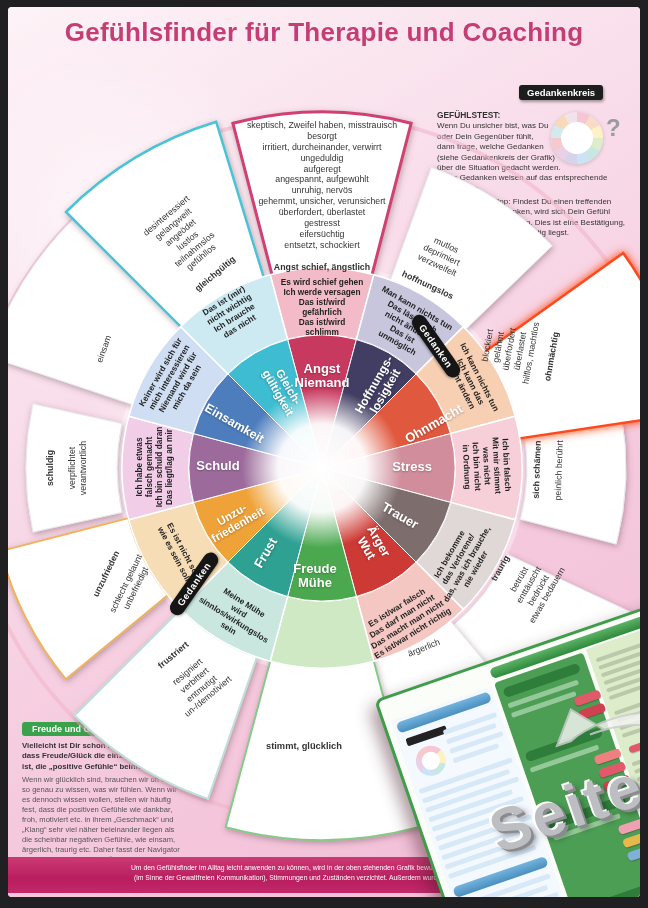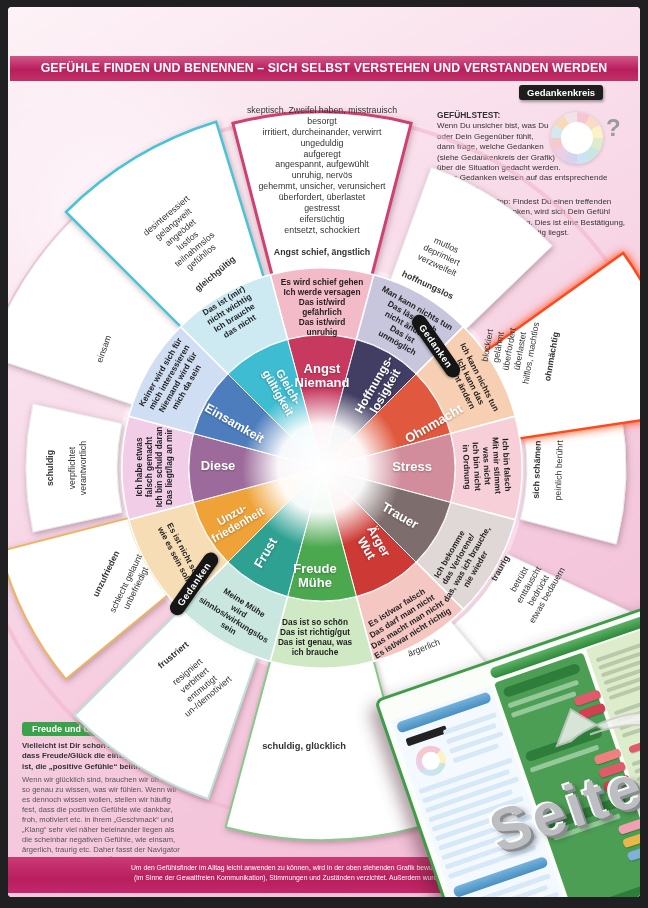--- a/index.html
+++ b/index.html
@@ -80,21 +80,21 @@
   .s2 svg.arrow{position:absolute;left:120px;top:40px;z-index:2;opacity:.9;}
   svg#wheel-svg{position:absolute;left:0;top:0;z-index:2;}
 </style>
 </head>
 <body>
 
 <div class="poster">
 <div class="stage">
   <div class="bg"></div>
 
-  <div class="banner">GEFÜHLE FINDEN UND BENENNEN – SICH SELBST VERSTEHEN UND VERSTANDEN WERDEN</div>
+  <div class="title">Gefühlsfinder für Therapie und Coaching</div>
 
   <div class="gtest">
     <b>GEFÜHLSTEST:</b>
     <div class="body">Wenn Du unsicher bist, was Du
 oder Dein Gegenüber fühlt,
 dann frage, welche Gedanken
 (siehe Gedankenkreis der Grafik)
 über die Situation gedacht werden.
 Diese Gedanken weisen auf das entsprechende
 Gefühle hin.</div>
@@ -179,31 +179,31 @@
   <div class="ov lbl" style="left:434px;top:424px;--r:-30deg">Ohnmacht</div>
   <div class="ov lbl" style="left:412px;top:467px;--r:0deg">Stress</div>
   <div class="ov lbl" style="left:400px;top:516px;--r:30deg">Trauer</div>
   <div class="ov lbl" style="left:372px;top:545px;--r:60deg;font-size:12.5px">Ärger
 Wut</div>
   <div class="ov lbl" style="left:315px;top:576px;--r:0deg">Freude
 Mühe</div>
   <div class="ov lbl" style="left:266px;top:553px;--r:-60deg">Frust</div>
   <div class="ov lbl" style="left:235px;top:520px;--r:-30deg;font-size:11.5px">Unzu-
 friedenheit</div>
-  <div class="ov lbl" style="left:218px;top:466px;--r:0deg">Diese</div>
+  <div class="ov lbl" style="left:218px;top:466px;--r:0deg">Schuld</div>
   <div class="ov lbl" style="left:234px;top:424px;--r:30deg;font-size:12.5px">Einsamkeit</div>
   <div class="ov lbl" style="left:283px;top:390px;--r:60deg;font-size:11.5px">Gleich-
 gültigkeit</div>
 
   <div class="ov tht" style="left:322px;top:308px;--r:0deg">Es wird schief gehen
 Ich werde versagen
 Das ist/wird
 gefährlich
 Das ist/wird
-unruhig</div>
+schlimm</div>
   <div class="ov tht" style="left:407px;top:326px;--r:30deg">Man kann nichts tun
 Das lässt sich
 nicht ändern
 Das ist
 unmöglich</div>
   <div class="ov tht" style="left:470px;top:382px;--r:63deg">Ich kann nichts tun
 Ich kann das
 nicht ändern</div>
   <div class="ov tht" style="left:486px;top:466px;--r:87deg">Ich bin falsch
 Mit mir stimmt
@@ -211,44 +211,40 @@
 Ich bin nicht
 in Ordnung</div>
   <div class="ov tht" style="left:463px;top:562px;--r:-60deg">Ich bekomme
 das Verlorene/
 das, was ich brauche,
 nie wieder</div>
   <div class="ov tht" style="left:405px;top:621px;--r:-32deg">Es ist/war falsch
 Das darf man nicht
 Das macht man nicht
 Es ist/war nicht richtig</div>
-  <div class="ov tht" style="left:315px;top:638px;--r:0deg">Das ist so schön
-Das ist richtig/gut
-Das ist genau, was
-ich brauche</div>
   <div class="ov tht" style="left:236px;top:616px;--r:32deg">Meine Mühe
 wird
 sinnlos/wirkungslos
 sein</div>
   <div class="ov tht" style="left:178px;top:552px;--r:62deg">Es ist nicht so,
 wie es sein soll</div>
   <div class="ov tht" style="left:155px;top:467px;--r:-90deg">Ich habe etwas
 falsch gemacht
 Ich bin schuld daran
 Das liegt/lag an mir</div>
   <div class="ov tht" style="left:174px;top:380px;--r:-60deg">Keiner wird sich für
 mich interessieren
 Niemand wird für
 mich da sein</div>
   <div class="ov tht" style="left:232px;top:314px;--r:-32deg">Das ist (mir)
 nicht wichtig
 Ich brauche
 das nicht</div>
 
-  <div class="ov cardtx" style="left:322px;top:181px;--r:0deg">
+  <div class="ov cardtx" style="left:322px;top:196px;--r:0deg">
     <span class="wd">skeptisch, Zweifel haben, misstrauisch
 besorgt
 irritiert, durcheinander, verwirrt
 ungeduldig
 aufgeregt
 angespannt, aufgewühlt
 unruhig, nervös
 gehemmt, unsicher, verunsichert
 überfordert, überlastet
 gestresst
@@ -278,21 +274,21 @@
     <span class="kw">traurig</span>
     <span class="wd">betrübt
 enttäuscht
 bedrückt
 etwas bedauern</span>
   </div>
   <div class="ov cardtx" style="left:424px;top:648px;--r:-22deg;width:80px">
     <span class="wd">ärgerlich</span>
   </div>
   <div class="ov cardtx" style="left:304px;top:746px;--r:0deg;font-size:9.3px">
-    <span class="kw">schuldig, glücklich</span>
+    <span class="kw">stimmt, glücklich</span>
   </div>
   <div class="ov cardtx" style="left:191px;top:676px;--r:-40deg;width:100px">
     <span class="kw">frustriert</span>
     <span class="wd">resigniert
 verbittert
 entmutigt
 un-/demotiviert</span>
   </div>
   <div class="ov cardtx" style="left:121px;top:581px;--r:-64deg;width:100px">
     <span class="kw">unzufrieden</span>

